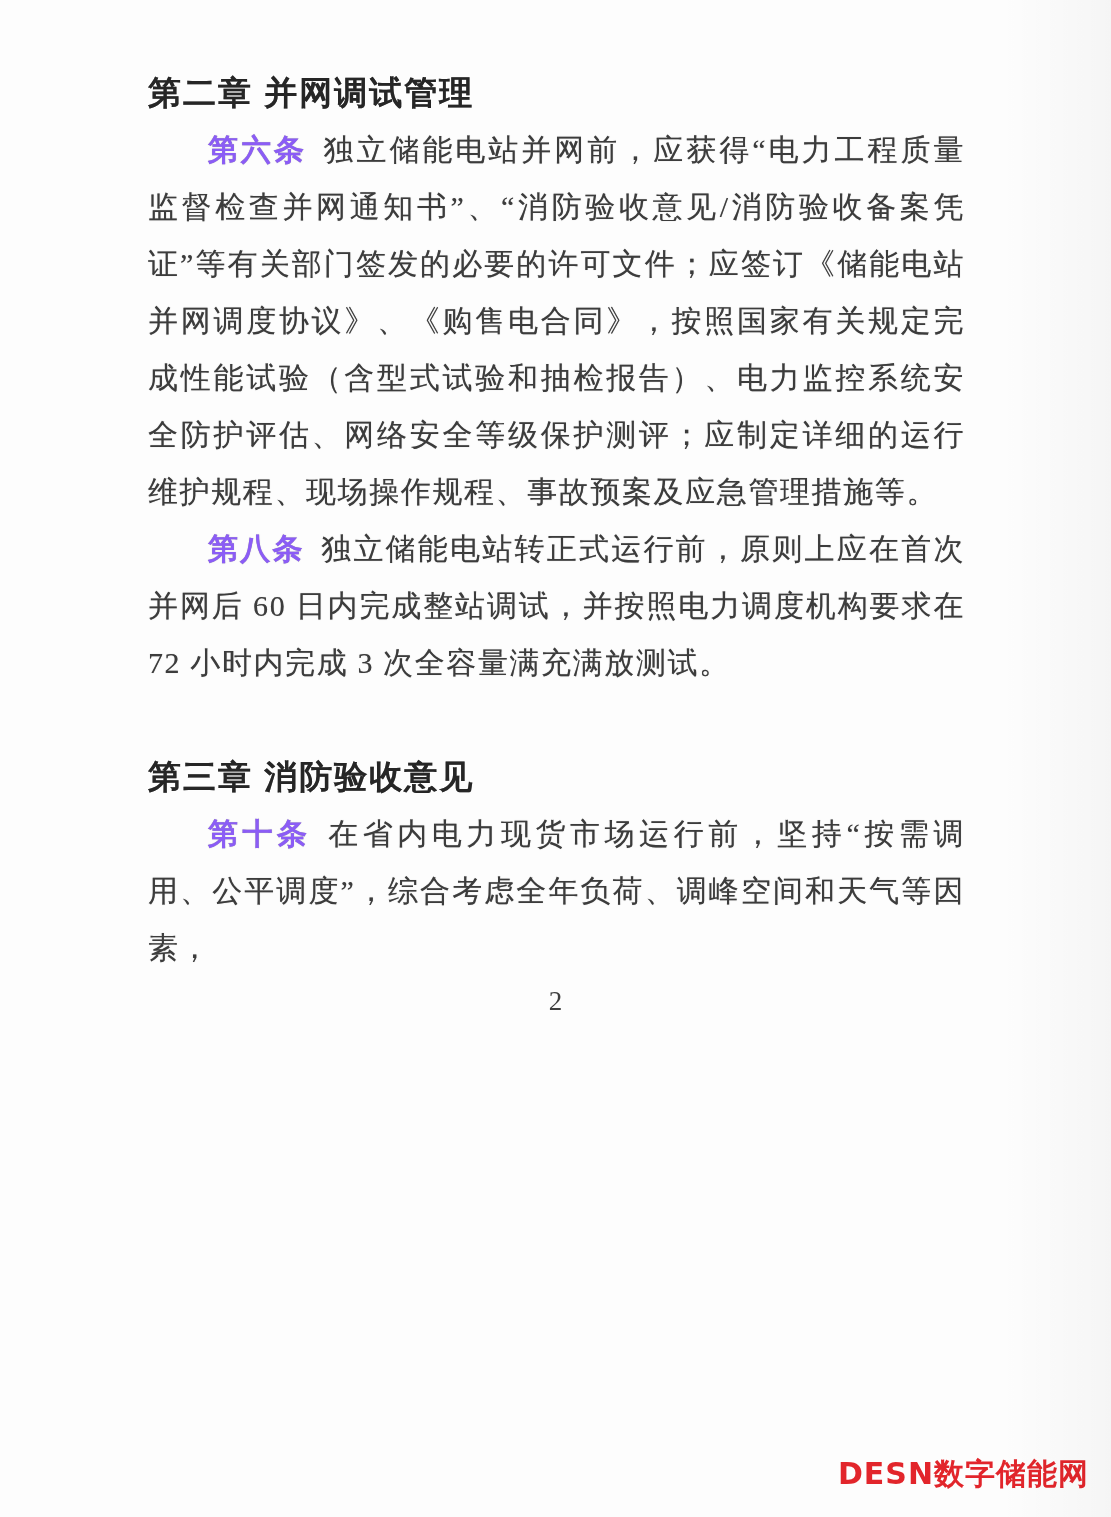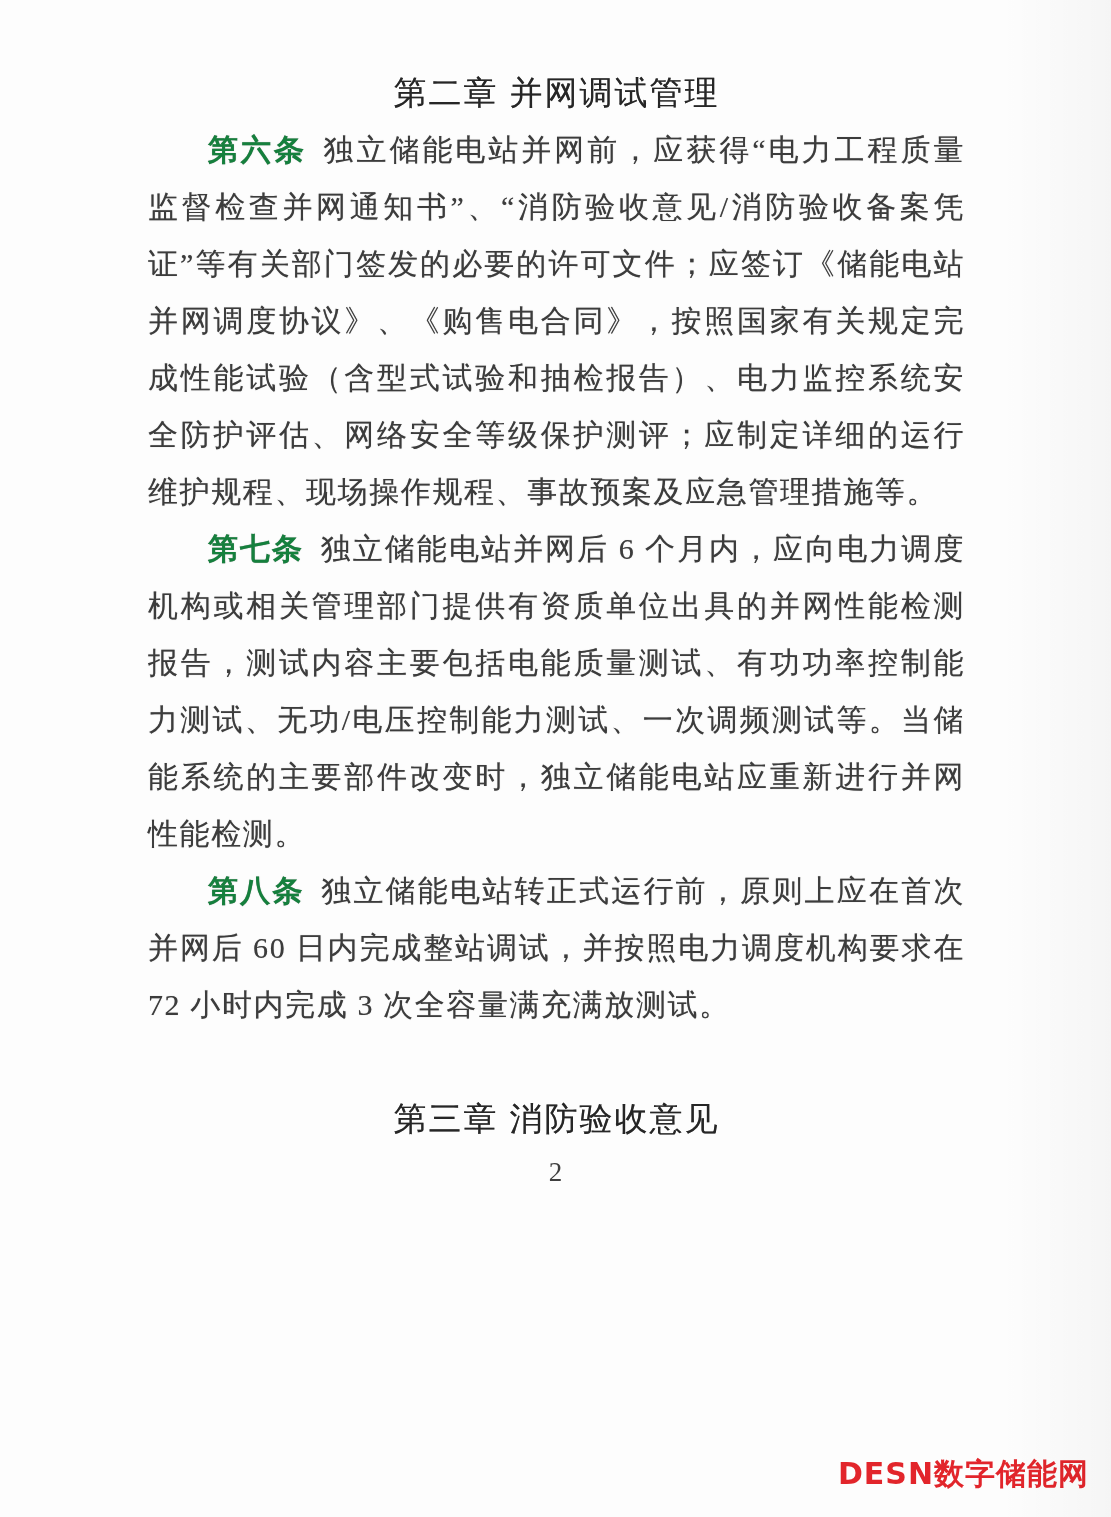--- a/index.html
+++ b/index.html
@@ -20,23 +20,22 @@
     top: 0; right: 0;
     width: 110px; height: 100%;
     background: linear-gradient(to right, rgba(0,0,0,0), rgba(0,0,0,0.03));
     pointer-events: none;
   }
   .doc {
     padding: 64px 146px 0 148px;
   }
   .chapter {
     margin: 0;
-    text-align: center;
     font-family: "Liberation Sans", "DejaVu Sans", sans-serif;
-    font-weight: 400;
+    font-weight: 700;
     font-size: 33px;
     line-height: 57px;
     color: #262626;
     letter-spacing: 2px;
     text-shadow: 0 0 0.6px rgba(40,40,40,0.55);
   }
   .chapter.spaced { margin-top: 57px; }
   .article {
     margin: 0;
     font-size: 30px;
@@ -44,21 +43,21 @@
     text-align: justify;
     text-justify: inter-character;
     text-indent: 2em;
     letter-spacing: 1.6px;
     color: #3c3c3c;
     text-shadow: 0 0 0.7px rgba(64,64,64,0.55);
   }
   .lead {
     font-family: "Liberation Sans", "DejaVu Sans", sans-serif;
     font-weight: 700;
-    color: #15803d;
+    color: #8b5cf6;
     margin-right: 0.55em;
   }
   .page-number {
     margin-top: 10px;
     text-align: center;
     font-size: 27px;
     letter-spacing: 0;
     color: #3f3f3f;
   }
   .watermark {
@@ -72,19 +71,19 @@
     white-space: nowrap;
   }
 </style>
 </head>
 <body>
 
 <div class="page">
   <main class="doc" id="doc-body">
       <h2 class="chapter">第二章 并网调试管理</h2>
       <p class="article"><b class="lead">第六条</b>独立储能电站并网前，应获得“电力工程质量监督检查并网通知书”、“消防验收意见/消防验收备案凭证”等有关部门签发的必要的许可文件；应签订《储能电站并网调度协议》、《购售电合同》，按照国家有关规定完成性能试验（含型式试验和抽检报告）、电力监控系统安全防护评估、网络安全等级保护测评；应制定详细的运行维护规程、现场操作规程、事故预案及应急管理措施等。</p>
-      <p class="article"><b class="lead">第七条</b>独立储能电站并网后 6 个月内，应向电力调度机构或相关管理部门提供有资质单位出具的并网性能检测报告，测试内容主要包括电能质量测试、有功功率控制能力测试、无功/电压控制能力测试、一次调频测试等。当储能系统的主要部件改变时，独立储能电站应重新进行并网性能检测。</p>
       <p class="article"><b class="lead">第八条</b>独立储能电站转正式运行前，原则上应在首次并网后 60 日内完成整站调试，并按照电力调度机构要求在 72 小时内完成 3 次全容量满充满放测试。</p>
       <h2 class="chapter spaced">第三章 消防验收意见</h2>
+      <p class="article"><b class="lead">第十条</b>在省内电力现货市场运行前，坚持“按需调用、公平调度”，综合考虑全年负荷、调峰空间和天气等因素，</p>
     </main>
   <div class="page-number">2</div>
   <div class="watermark" style="color: rgb(226, 37, 43);">DESN数字储能网</div>
 </div>
 
 </body></html>

